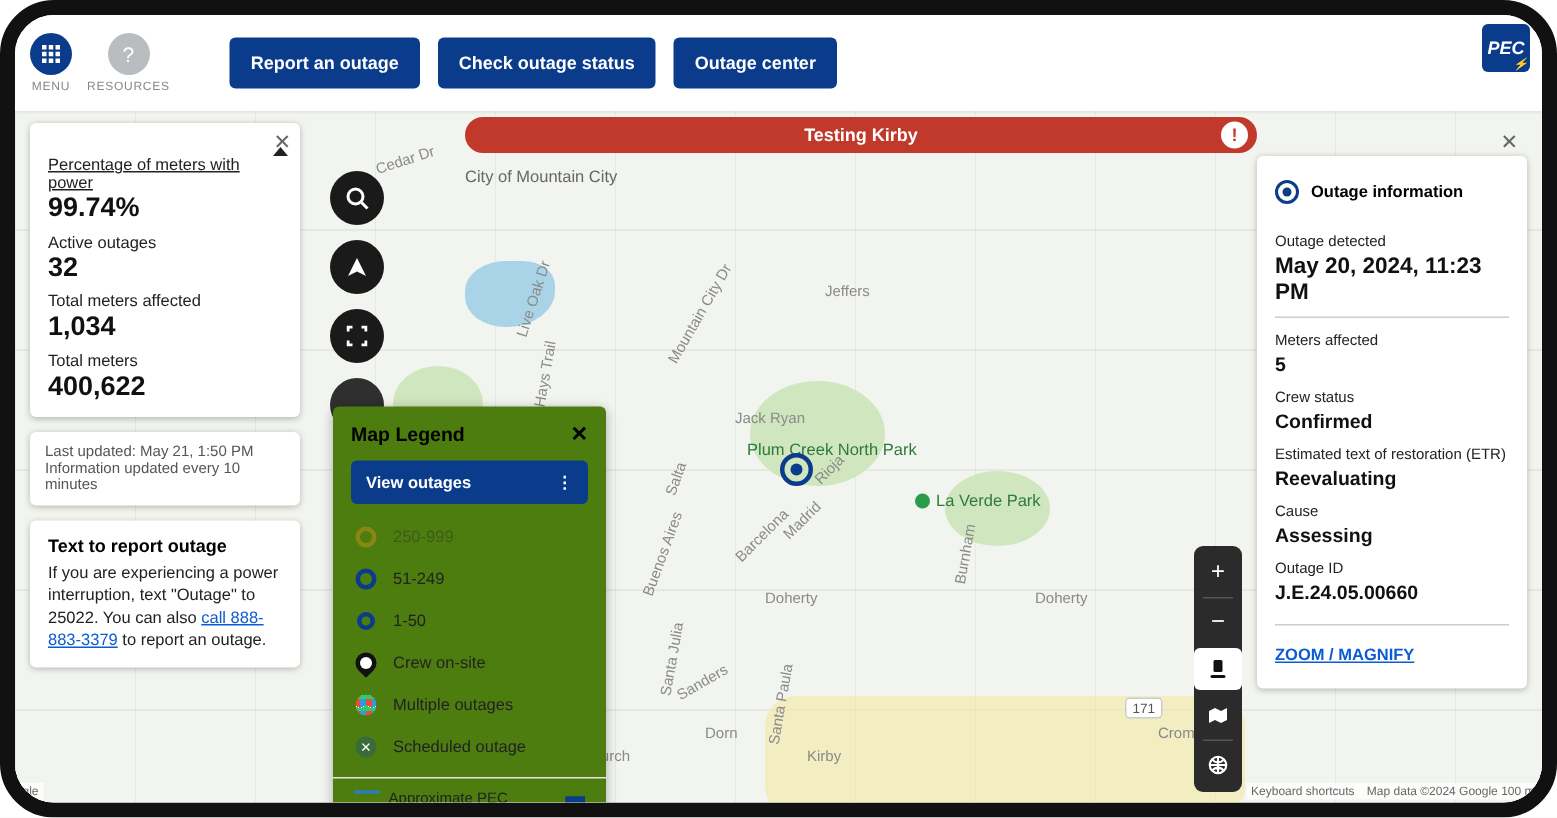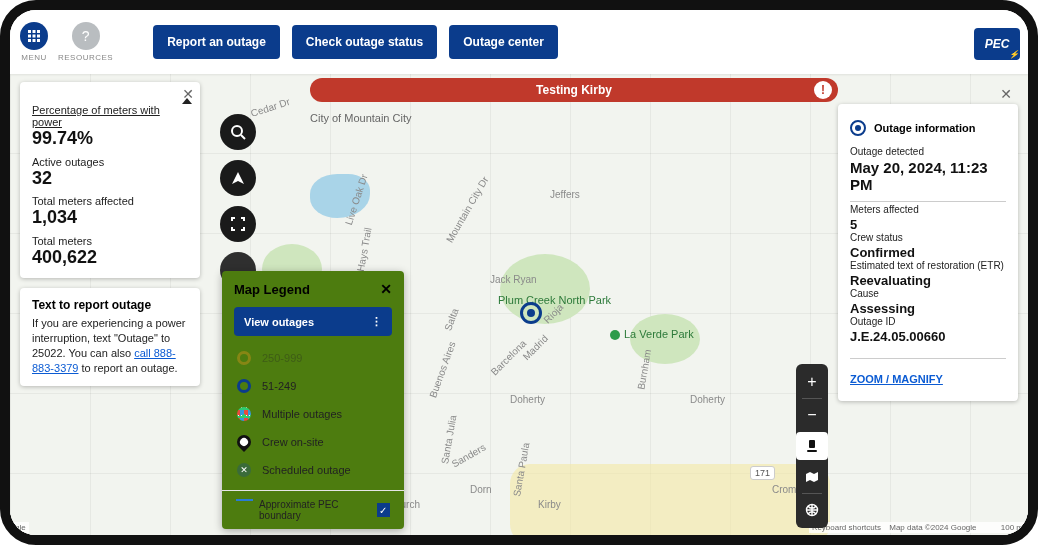--- a/index.html
+++ b/index.html
@@ -19,21 +19,21 @@
     width: 28px; height: 28px; border-radius: 50%; display:flex; align-items:center; justify-content:center;
     background: #0b3c8c; color:#fff; font-size:14px; cursor:pointer;
   }
   .circle-btn.grey { background:#b9bdc0; color:#fff; }
   .icon-col .lbl { font-size:8px; color:#888; margin-top:3px; letter-spacing:.5px; }
   .pill-btn {
     background:#0b3c8c; color:#fff; border:none; border-radius:4px; padding:10px 14px;
     font-size:12px; font-weight:bold; margin-right:12px; cursor:pointer;
   }
   .logo {
-    position:absolute; right:8px; top:18px; width:46px; height:32px; border-radius:4px;
+    position:absolute; right:8px; top:6px; width:32px; height:32px; border-radius:4px;
     background:#0b3c8c; color:#fff; display:flex; align-items:center; justify-content:center;
     font-style:italic; font-weight:bold; font-size:12px;
   }
 
   .map {
     position:absolute; top:64px; left:0; right:0; bottom:0; background:#eef0ec; overflow:hidden;
   }
   .map::before {
     content:""; position:absolute; inset:0;
     background:
@@ -123,21 +123,21 @@
 
   .right-panel {
     position:absolute; top:8px; right:10px; width:180px; z-index:25; 
   }
   .right-panel .close-x { position:absolute; right:6px; top:4px; font-size:14px; color:#666; cursor:pointer; z-index:2;}
   .info-card { background:#fff; border-radius:4px; box-shadow:0 1px 4px rgba(0,0,0,.25); padding:10px 12px 14px; }
   .info-head { display:flex; align-items:center; gap:8px; padding:6px 0 10px; border-bottom:none;}
   .info-head .ic { width:16px;height:16px;border:2px solid #0b3c8c;border-radius:50%;display:flex;align-items:center;justify-content:center;}
   .info-head .ic::after{content:"";width:6px;height:6px;border-radius:50%;background:#0b3c8c;}
   .info-title-bold { font-size:11px; font-weight:bold; }
-  .sec { }
+  .sec { margin-top:10px; }
   .sec-lbl { font-size:10px; color:#222; }
   .sec-val { font-size:13px; font-weight:bold; color:#111; margin-top:2px;}
   .sep-line { border-top:1px solid #ccc; margin:8px 0 2px;}
   .zoom-link { color:#0b5bd3; font-size:11px; font-weight:bold; text-decoration:underline; cursor:pointer; }
 
   .attrib { position:absolute; right:2px; bottom:2px; font-size:8px; color:#666; background:rgba(255,255,255,.8); padding:1px 3px;}
   .gbadge { position:absolute; left:2px; bottom:2px; font-size:8px; color:#666; background:rgba(255,255,255,.8); padding:1px 3px;}
 </style>
 </head>
 <body>
@@ -228,20 +228,24 @@
             <div class="stat-lbl" style="margin-top:0;max-width:130px;text-decoration:underline;">Percentage of meters with power</div>
             <div class="stat-val">99.74%</div>
             <div class="stat-lbl">Active outages</div>
             <div class="stat-val">32</div>
             <div class="stat-lbl">Total meters affected</div>
             <div class="stat-val">1,034</div>
             <div class="stat-lbl">Total meters</div>
             <div class="stat-val">400,622</div>
           </div>
         </div>
+        <div class="card" style="padding:8px 10px;">
+          <div class="muted">Last updated:  May 21, 1:50 PM</div>
+          <div class="muted">Information updated every 10 minutes</div>
+        </div>
         <div class="card">
           <div class="text-title">Text to report outage</div>
           <div class="text-body">
             <span>If you are experiencing a power interruption, text "Outage" to 25022. You can also </span><span class="link">call 888-883-3379</span><span> to report an outage.</span>
           </div>
         </div>
       </div>
 
       <div class="map-tools">
         <div class="tool">
@@ -282,29 +286,35 @@
               <span>250-999</span>
             </div>
           <div class="legend-item">
               <span class="ico">
                 <span class="ring blue"></span>
               </span>
               <span>51-249</span>
             </div>
           <div class="legend-item">
               <span class="ico">
+                <span class="ring blue small"></span>
+              </span>
+              <span>1-50</span>
+            </div>
+          <div class="legend-item">
+              <span class="ico">
+                <span class="pin-crew"></span>
+              </span>
+              <span>Crew on-site</span>
+            </div>
+          <div class="legend-item">
+              <span class="ico">
                 <span class="ring multi"></span>
               </span>
               <span>Multiple outages</span>
-            </div>
-          <div class="legend-item">
-              <span class="ico">
-                <span class="pin-crew"></span>
-              </span>
-              <span>Crew on-site</span>
             </div>
           <div class="legend-item">
               <span class="ico">
                 <span class="sched"></span>
               </span>
               <span>Scheduled outage</span>
             </div>
         </div>
         <div class="boundary-row">
           <span style="display:flex;align-items:flex-start;">
@@ -374,19 +384,19 @@
           <div class="sep-line" style="margin-top:14px;"></div>
           <div style="margin-top:10px;">
             <span class="zoom-link">ZOOM / MAGNIFY</span>
           </div>
         </div>
       </div>
 
       <div class="gbadge">gle</div>
       <div class="attrib">
         <span style="margin-right:6px;">Keyboard shortcuts</span>
-        <span style="margin-right:22px;">Map data ©2024 Google</span>
+        <span style="margin-right:0;">Map data ©2024 Google</span>
         <span>100 m</span>
       </div>
 
     </div>
   </div>
 </div>
 
 </body></html>

